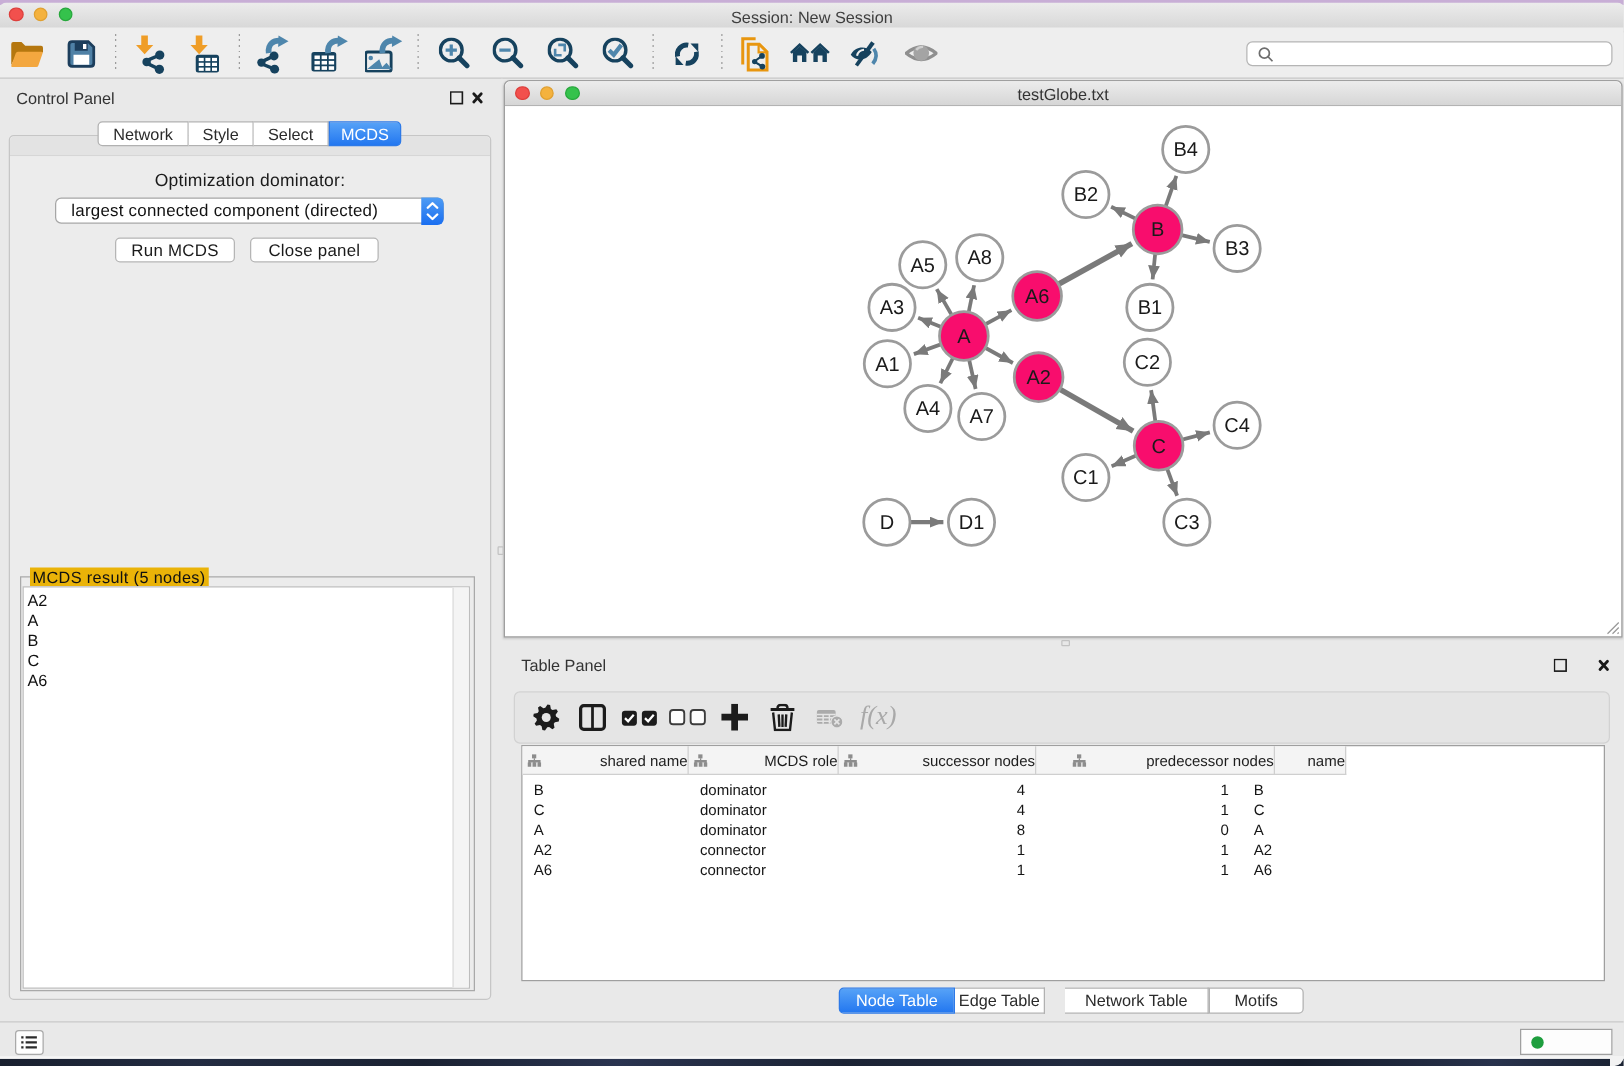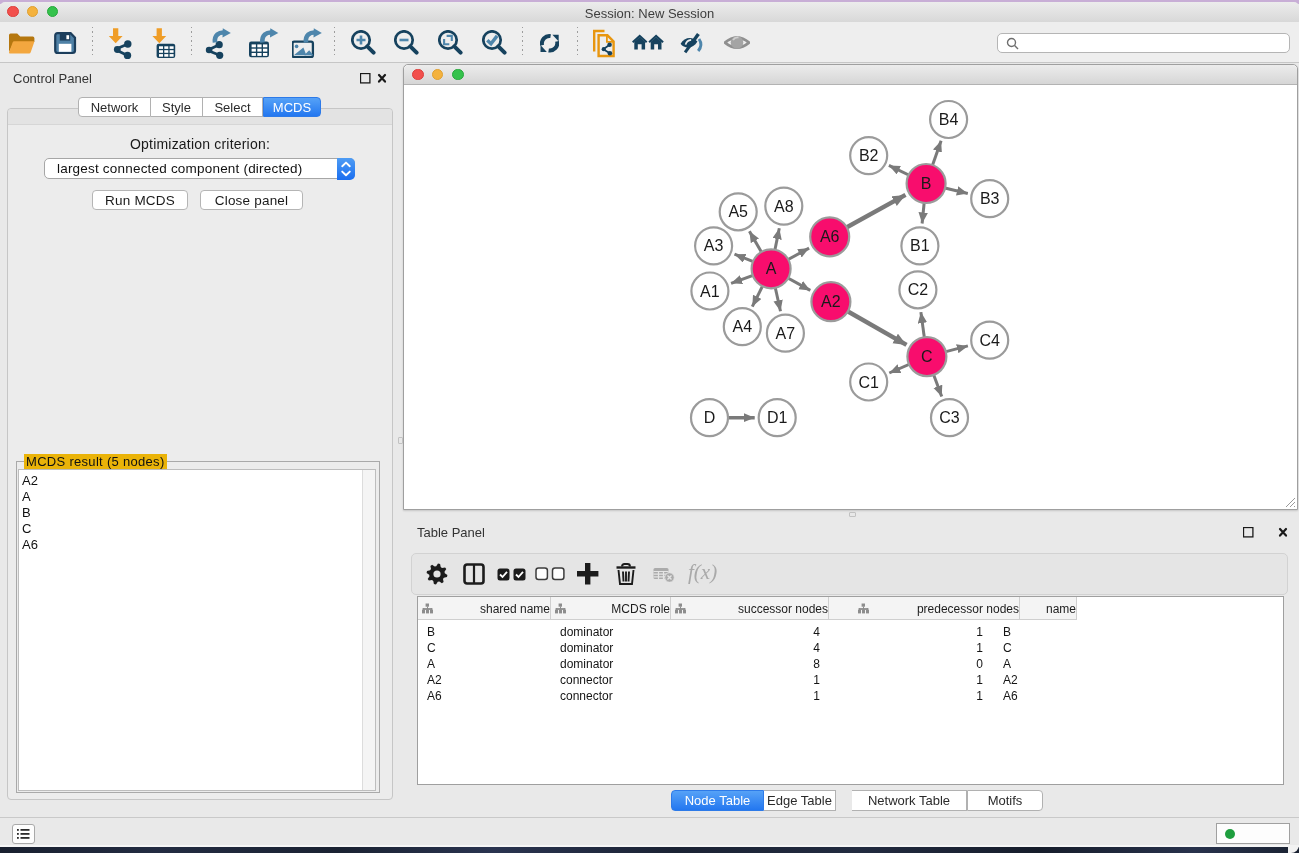--- a/index.html
+++ b/index.html
@@ -209,21 +209,21 @@
 <svg class="abs" style="left:360px;top:72.5px" width="28" height="11" viewBox="0 0 28 11">
     <rect x="0.5" y="0.5" width="9.4" height="9.4" fill="none" stroke="#1a1a1a" stroke-width="1.3"></rect>
     <path d="M19 2 L25 8.6 M25 2 L19 8.6" stroke="#1a1a1a" stroke-width="2.2" stroke-linecap="round"></path>
   </svg>
 <div class="abs" id="tabpanel"></div>
 <div class="abs" id="tabpanel-top"></div>
 <div class="tab" style="left:78px;width:73px;border-radius:4px 0 0 4px;">Network</div>
 <div class="tab" style="left:151px;width:52px;border-left:none;">Style</div>
 <div class="tab" style="left:203px;width:60px;border-left:none;">Select</div>
 <div class="tab tabsel" style="left:263px;width:58px;border-radius:0 4px 4px 0;">MCDS</div>
-<div class="abs" id="opt-label">Optimization criterion:</div>
+<div class="abs" id="opt-label">Optimization dominator:</div>
 <div class="abs" id="dropdown">largest connected component (directed)</div>
 <div class="abs" id="dd-step"><svg width="18" height="22" viewBox="0 0 18 22">
       <path d="M5.2 8.2 L9 4.6 L12.8 8.2" fill="none" stroke="#fff" stroke-width="1.9" stroke-linecap="round" stroke-linejoin="round"></path>
       <path d="M5.2 13.6 L9 17.2 L12.8 13.6" fill="none" stroke="#fff" stroke-width="1.9" stroke-linecap="round" stroke-linejoin="round"></path>
     </svg></div>
 <div class="btn" style="left:92px;top:190px;width:96px;">Run MCDS</div>
 <div class="btn" style="left:200px;top:190px;width:103px;">Close panel</div>
 <div class="abs" id="groupbox"></div>
 <div class="abs" id="group-label">MCDS result (5 nodes)</div>
 <div class="abs" id="mcds-list">
@@ -233,20 +233,21 @@
     <div>C</div>
     <div>A6</div>
   </div>
 <div class="abs" id="mcds-scroll"></div>
 <div class="abs" id="vdivider"></div>
 <div class="abs" id="netwin">
 <div class="abs" id="nettitle">
 <div class="tl2" style="left:8.2px;background:#f2504d;border:1px solid #dd3f3c;"></div>
 <div class="tl2" style="left:27.9px;background:#f4b23e;border:1px solid #e0a030;"></div>
 <div class="tl2" style="left:48.2px;background:#35c24c;border:1px solid #27a83c;"></div>
+<div class="abs" id="nettitle-text">testGlobe.txt</div>
 </div>
 <div class="abs" style="left:0;top:20px;"><svg width="893" height="424" viewBox="0 0 893 424" font-family="Liberation Sans, sans-serif">
         <defs>
           <marker id="arrow" markerWidth="13" markerHeight="11" refX="11" refY="4.7" orient="auto" markerUnits="userSpaceOnUse">
             <path d="M0,0 L11,4.7 L0,9.4 z" fill="#7a7a7a"></path>
           </marker>
           <marker id="arrowM" markerWidth="13" markerHeight="11" refX="11" refY="4.5" orient="auto" markerUnits="userSpaceOnUse">
             <path d="M0,0 L11,4.5 L0,9 z" fill="#7a7a7a"></path>
           </marker>
           <marker id="arrowB" markerWidth="15" markerHeight="13" refX="13" refY="5.5" orient="auto" markerUnits="userSpaceOnUse">

